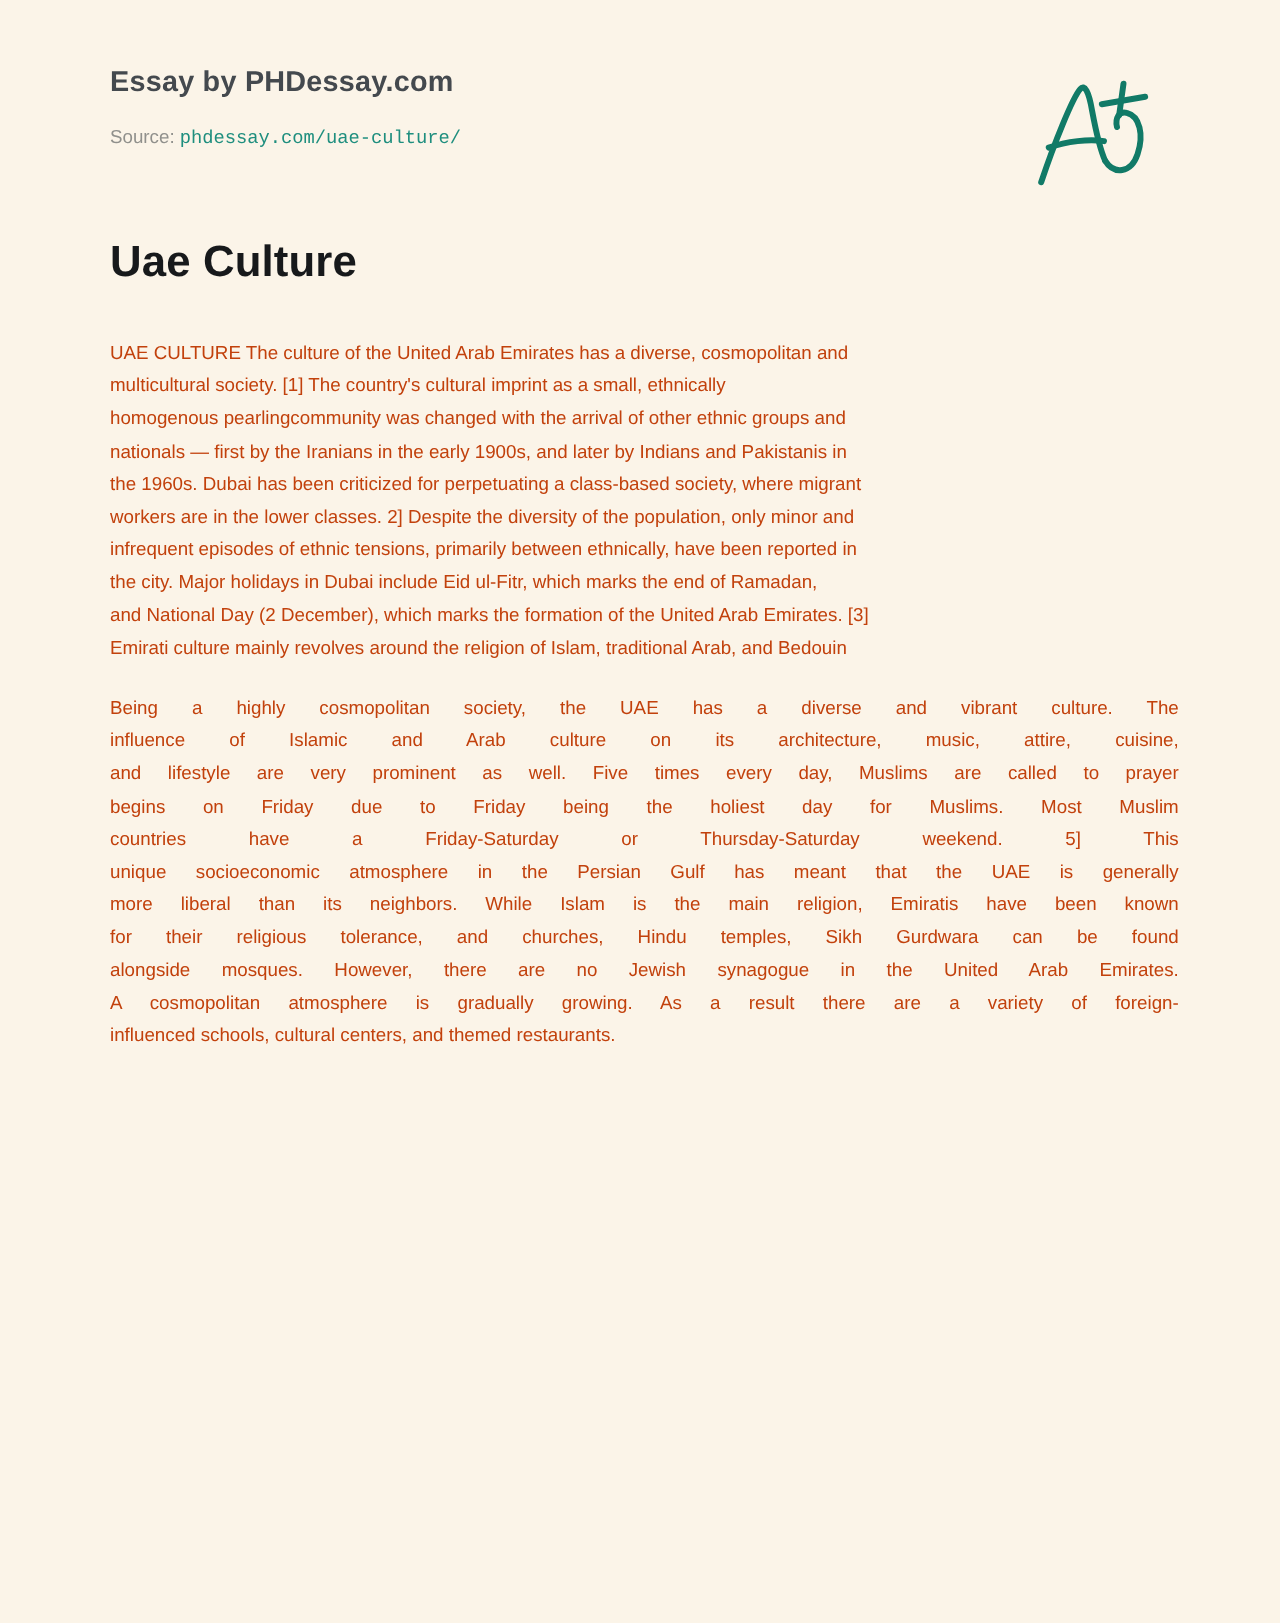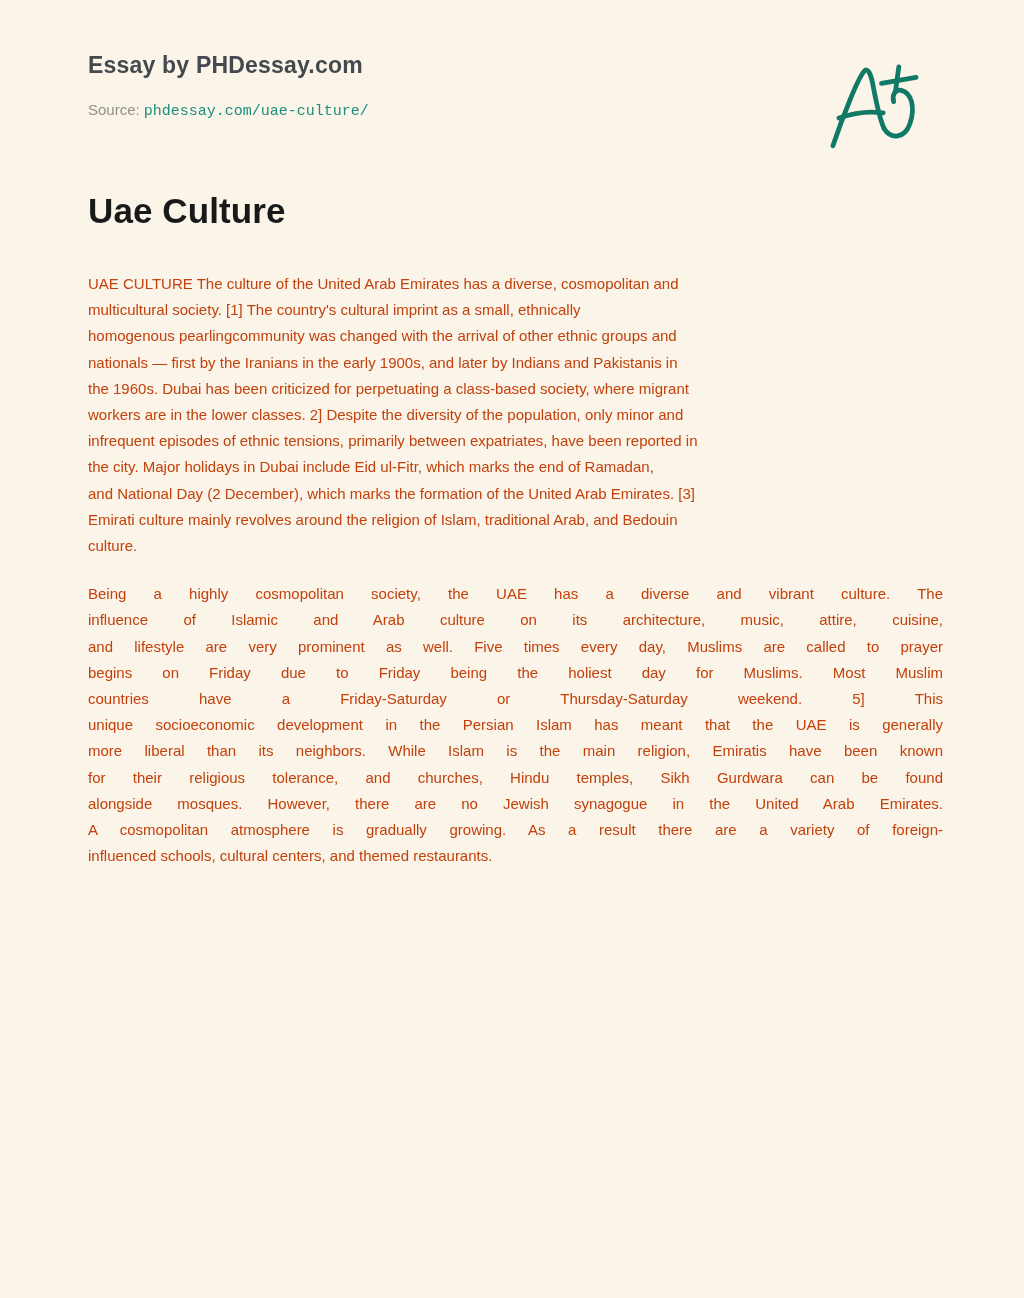--- a/index.html
+++ b/index.html
@@ -103,34 +103,33 @@
 
     <h1 class="essay-title">Uae Culture</h1>
 
     <div class="para para-1">
         <div class="line">UAE CULTURE The culture of the United Arab Emirates has a diverse, cosmopolitan and</div>
         <div class="line">multicultural society. [1] The country's cultural imprint as a small, ethnically</div>
         <div class="line">homogenous pearlingcommunity was changed with the arrival of other ethnic groups and</div>
         <div class="line">nationals — first by the Iranians in the early 1900s, and later by Indians and Pakistanis in</div>
         <div class="line">the 1960s. Dubai has been criticized for perpetuating a class-based society, where migrant</div>
         <div class="line">workers are in the lower classes. 2] Despite the diversity of the population, only minor and</div>
-        <div class="line">infrequent episodes of ethnic tensions, primarily between expatriates, have been reported in</div>
+        <div class="line">infrequent episodes of ethnic tensions, primarily between ethnically, have been reported in</div>
         <div class="line">the city. Major holidays in Dubai include Eid ul-Fitr, which marks the end of Ramadan,</div>
         <div class="line">and National Day (2 December), which marks the formation of the United Arab Emirates. [3]</div>
         <div class="line">Emirati culture mainly revolves around the religion of Islam, traditional Arab, and Bedouin</div>
-        <div class="line">culture.</div>
       </div>
 
     <div class="para para-2 justified">
         <div class="line">Being a highly cosmopolitan society, the UAE has a diverse and vibrant culture. The</div>
         <div class="line">influence of Islamic and Arab culture on its architecture, music, attire, cuisine,</div>
         <div class="line">and lifestyle are very prominent as well. Five times every day, Muslims are called to prayer</div>
         <div class="line">begins on Friday due to Friday being the holiest day for Muslims. Most Muslim</div>
         <div class="line">countries have a Friday-Saturday or Thursday-Saturday weekend. 5] This</div>
-        <div class="line">unique socioeconomic development in the Persian Islam has meant that the UAE is generally</div>
+        <div class="line">unique socioeconomic atmosphere in the Persian Gulf has meant that the UAE is generally</div>
         <div class="line">more liberal than its neighbors. While Islam is the main religion, Emiratis have been known</div>
         <div class="line">for their religious tolerance, and churches, Hindu temples, Sikh Gurdwara can be found</div>
         <div class="line">alongside mosques. However, there are no Jewish synagogue in the United Arab Emirates.</div>
         <div class="line">A cosmopolitan atmosphere is gradually growing. As a result there are a variety of foreign-</div>
         <div class="line">influenced schools, cultural centers, and themed restaurants.</div>
       </div>
   </div>
 
 </div>
 

